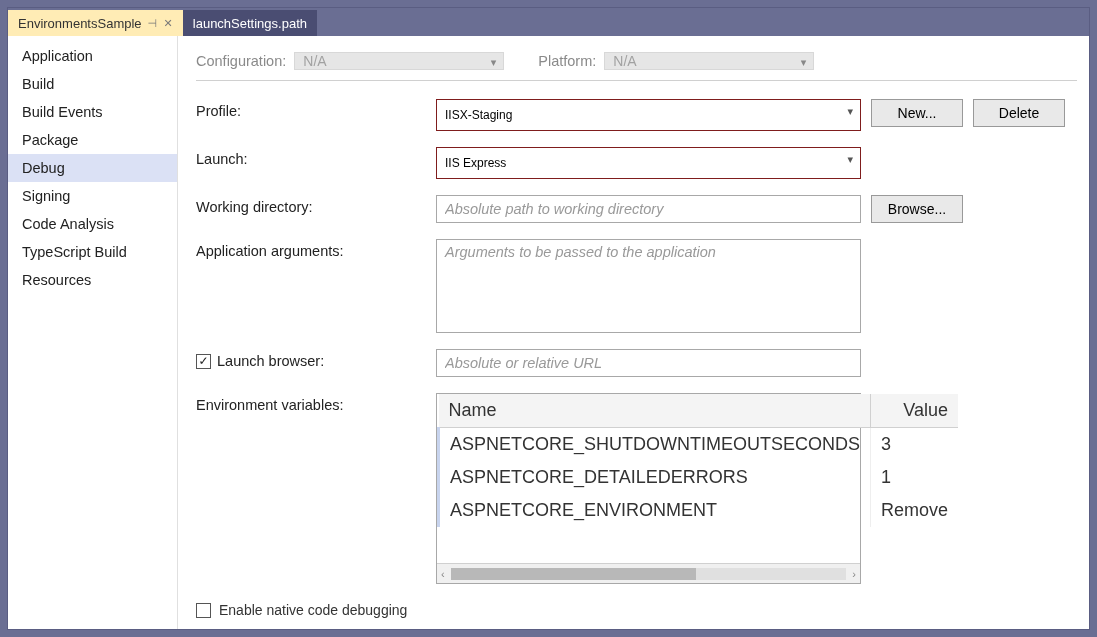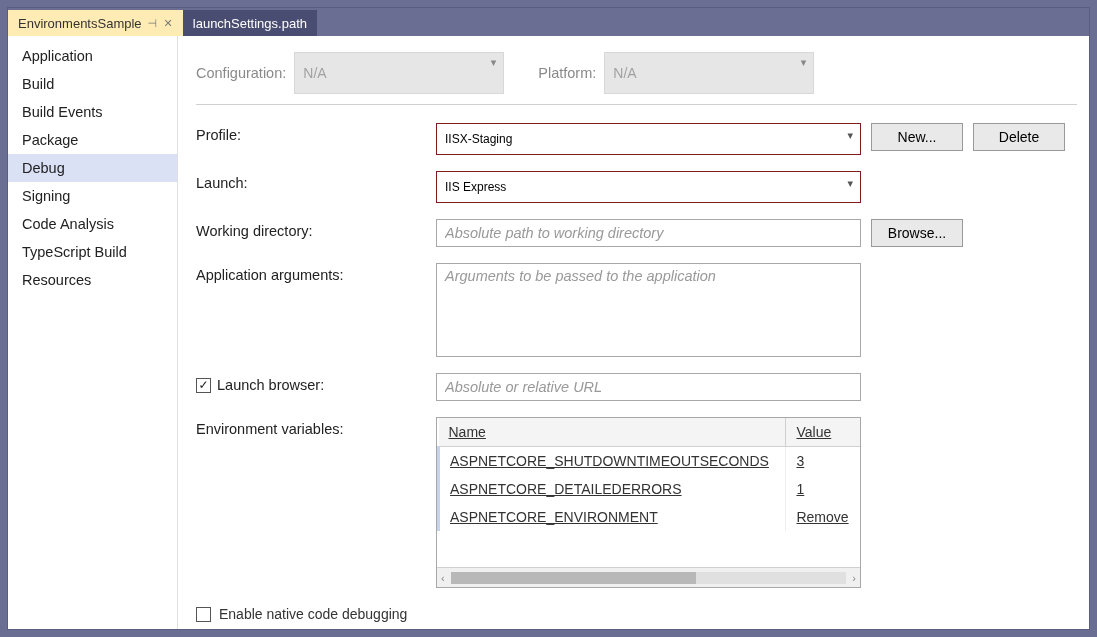--- a/index.html
+++ b/index.html
@@ -12,39 +12,39 @@
     .tab .glyph { font-size: 11px; color: #7a7a7a; }
     .pin-icon { width: 10px; display: inline-block; }
     .close-icon { cursor: pointer; }
     .body { flex: 1; display: flex; background: #fff; overflow: hidden; }
     .sidebar { width: 170px; border-right: 1px solid #e0e0e0; padding-top: 6px; }
     .sidebar-item { padding: 6px 14px; cursor: pointer; font-size: 14.5px; color: #222; }
     .sidebar-item.selected { background: #dbe1f5; }
     .content { flex: 1; padding: 0 12px 12px 18px; overflow-y: auto; }
     .top-row { display: flex; align-items: center; padding: 16px 0 10px 0; gap: 8px; border-bottom: 1px solid #d0d0d0; margin-bottom: 18px; }
     .top-label { color: #8a8a8a; font-size: 14.5px; }
-    .top-select { height: 42px; width: 210px; border: 1px solid #c8c8c8; background: #dcdcdc; color: #7a7a7a; padding: 0 8px; font-size: 14px; -webkit-appearance: none; appearance: none; position: relative; }
+    .top-select { height: 18px; width: 210px; border: 1px solid #c8c8c8; background: #dcdcdc; color: #7a7a7a; padding: 0 8px; font-size: 14px; -webkit-appearance: none; appearance: none; position: relative; }
     .top-select-wrap { position: relative; display: inline-block; }
     .top-select-wrap::after { content: "▾"; position: absolute; right: 8px; top: 4px; color: #888; font-size: 11px; pointer-events:none; }
     .form-row { display: flex; align-items: flex-start; margin-bottom: 16px; }
     .form-label { width: 240px; padding-top: 4px; font-size: 14.5px; color: #222; }
     .form-field { flex: 1; display: flex; gap: 10px; align-items: flex-start; }
     .select-input { width: 425px; height: 32px; border: 1px solid #7f1d1d; background: #fff; padding: 0 8px; font-size: 12px; -webkit-appearance: none; appearance: none; }
     .select-wrap { position: relative; display: inline-block; }
     .select-wrap::after { content: "▾"; position: absolute; right: 8px; top: 6px; color: #555; font-size: 11px; pointer-events:none; }
     .btn { height: 28px; min-width: 92px; border: 1px solid #999; background: #e9e9e9; font-size: 14px; cursor: pointer; }
     .btn:disabled { color: #9a9a9a; }
     .textarea { width: 425px; height: 94px; border: 1px solid #a8a8a8; padding: 4px 8px; font-size: 14.5px; font-style: italic; color: #888; resize: none; font-family: inherit; }
     .text-input { width: 425px; height: 28px; border: 1px solid #a8a8a8; padding: 0 8px; font-size: 14.5px; font-style: italic; color: #888; font-family: inherit; }
     .checkbox-row { display: flex; align-items: center; gap: 6px; }
     .checkbox { width: 15px; height: 15px; border: 1px solid #555; display: inline-flex; align-items: center; justify-content: center; font-size: 12px; background: #fff; cursor: pointer; }
     .env-table-wrap { width: 425px; border: 1px solid #a8a8a8; display: flex; flex-direction: column; }
-    .env-table { width: 100%; border-collapse: collapse; font-size: 14px; text-decoration: underline; }
+    .env-table { width: 100%; border-collapse: collapse; font-size: 18px; }
     .env-table th { text-align: left; font-weight: normal; padding: 6px 10px; border-bottom: 1px solid #d0d0d0; border-right: 1px solid #d0d0d0; background: #f4f4f4; }
-    .env-table th:last-child { border-right: none; }
+    .env-table th:last-child { border-right: none; text-align: right; }
     .env-table td { padding: 6px 10px; border-right: 1px solid #eee; border-left: 3px solid #c8d4ee; }
     .env-table td:last-child { border-right: none; border-left: none; }
     .env-table tr td:first-child { border-left: 3px solid #c8d4ee; }
     .scroll-fake { height: 20px; background: #f0f0f0; border-top: 1px solid #d0d0d0; display: flex; align-items: center; justify-content: space-between; padding: 0 4px; font-size: 11px; color: #888; }
     .scroll-track { flex:1; margin: 0 6px; background: #e0e0e0; height: 12px; position: relative; }
     .scroll-thumb { background: #b8b8b8; height: 12px; width: 62%; position: absolute; left: 0; }
     .env-buttons { display: flex; flex-direction: column; gap: 10px; margin-left: 10px; }
     .spacer-empty { height: 36px; }
     .native-debug-row { display: flex; align-items: center; gap: 8px; margin-top: 18px; }
     ::placeholder { color: #999; font-style: italic; }

